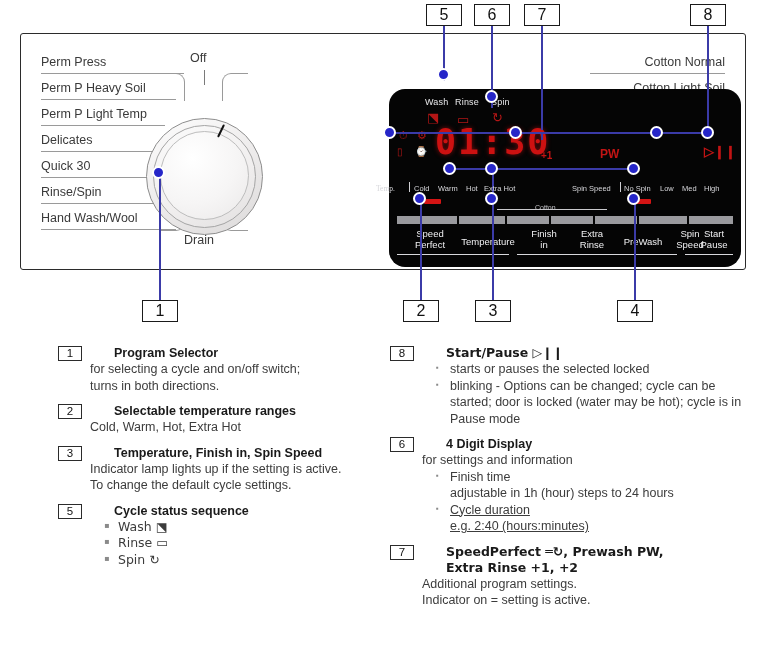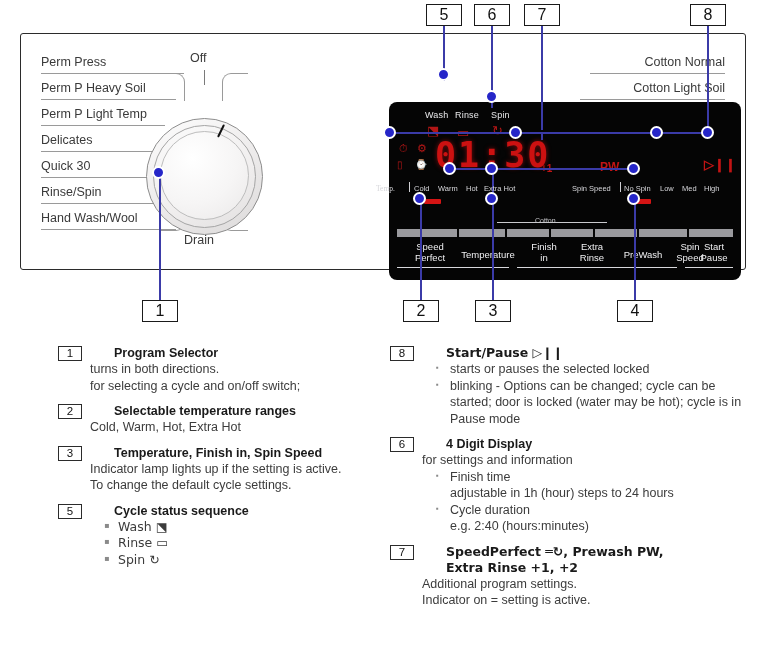--- a/index.html
+++ b/index.html
@@ -118,24 +118,24 @@
   }
   .tick-v {
     position:absolute;
     width:1.2px;
     background:#7a7a7a;
   }
 
   
   #display {
     position:absolute;
-    left:368px; top:68px;
+    left:368px; top:55px;
     width:352px; height:178px;
     background:#050505;
-    border-radius:8px;
+    border-radius:16px;
     overflow:hidden;
   }
   .d-txt { position:absolute; white-space:nowrap; }
 
   .stat-label {
     font-size:9px;
     color:#e8e8ea;
     letter-spacing:.2px;
   }
   .red-ico {
@@ -437,22 +437,22 @@
 <div class="leader-h" style="left:449px; top:168px; width:184px;"></div>
 <div class="leader" style="left:541px; top:132px; height:8px;"></div>
 
 <div id="legend">
 
   <div class="col left">
 
     <div class="entry">
       <div class="num">1</div>
       <div class="ttl">Program Selector</div>
+      <div class="sub">for selecting a cycle and on/off switch;</div>
       <div class="sub">turns in both directions.</div>
-      <div class="sub">for selecting a cycle and on/off switch;</div>
     </div>
 
     <div class="entry">
       <div class="num">2</div>
       <div class="ttl">Selectable temperature ranges</div>
       <div class="sub">Cold, Warm, Hot, Extra Hot</div>
     </div>
 
     <div class="entry">
       <div class="num">3</div>
@@ -487,21 +487,21 @@
       </ul>
     </div>
 
     <div class="entry">
       <div class="num">6</div>
       <div class="ttl">4 Digit Display</div>
       <div class="sub">for settings and information</div>
       <ul class="bullets">
         <li style="white-space:pre-line;">Finish time
 adjustable in 1h (hour) steps to 24 hours</li>
-        <li style="white-space:pre-line;">Cycle duration
+        <li style="white-space:pre-line;text-decoration:underline;">Cycle duration
 e.g. 2:40 (hours:minutes)</li>
       </ul>
     </div>
 
     <div class="entry">
       <div class="num">7</div>
       <div class="ttl gl">SpeedPerfect ═↻, Prewash PW,</div>
       <div class="ttl gl">Extra Rinse +1, +2</div>
       <div class="sub">Additional program settings.</div>
       <div class="sub">Indicator on = setting is active.</div>

